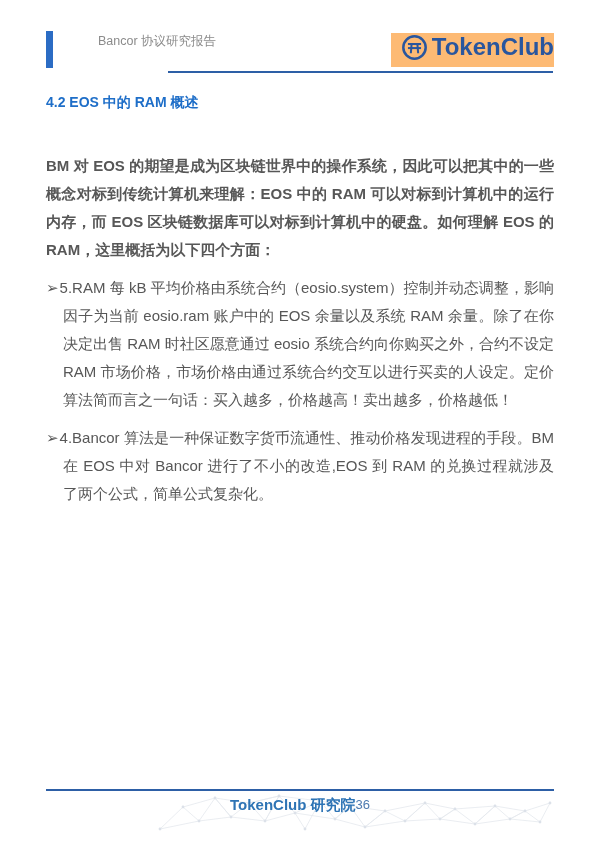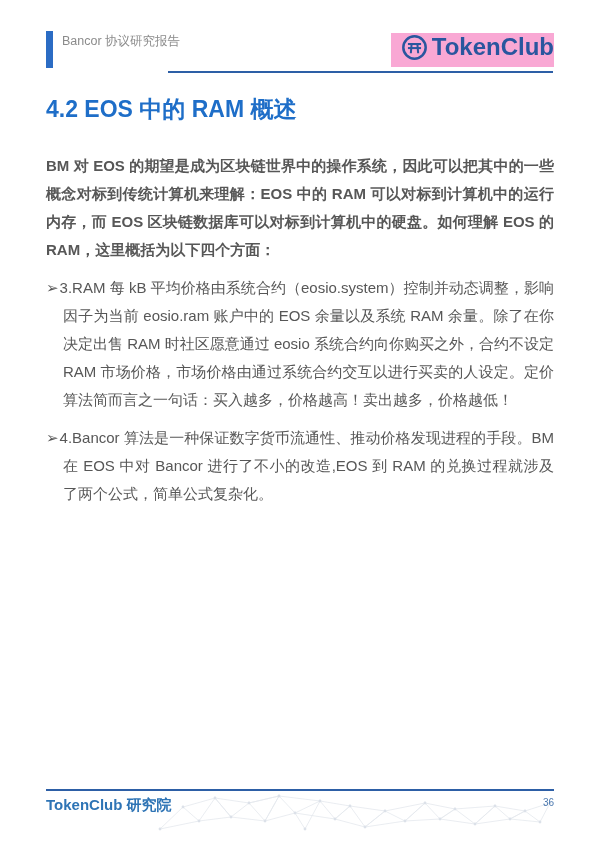--- a/index.html
+++ b/index.html
@@ -9,51 +9,51 @@
     font-family: "Liberation Sans", "DejaVu Sans", sans-serif;
     position: relative;
     overflow: hidden;
   }
   .page { position: absolute; inset: 0; }
 
   
   .header { position: absolute; top: 31px; left: 46px; right: 46px; height: 44px; }
   .header-left { display: flex; align-items: stretch; }
   .vbar { width: 7px; height: 37px; background: #2B6CC4; margin-right: 9px; flex: none; }
-  .header-meta { font-size: 12.5px; color: #8B8B8B; line-height: 18px; padding-top: 1px; }
+  .header-meta { font-size: 12.5px; color: #8B8B8B; line-height: 18px; padding-top: 1px; margin-left: 36px; }
   .header-rule { position: absolute; left: 122px; top: 40px; right: 1px; height: 2px; background: #2D5FA6; }
-  .logo { position: absolute; right: 0; top: 2px; display: flex; align-items: center; background: #f9a8d4; padding: 0 0 6px 10px; }
+  .logo { position: absolute; right: 0; top: 2px; display: flex; align-items: center; background: #fdba74; padding: 0 0 6px 10px; }
   .logo-icon { width: 27px; height: 27px; margin-right: 4px; flex: none; }
   .logo-text { font-size: 24px; font-weight: bold; color: #29569E; letter-spacing: 0; }
 
   
   .section-title {
     position: absolute; left: 46px; top: 94px; right: 46px;
-    font-size: 23px; font-weight: 600; color: #1E6EC8;
+    font-size: 14px; font-weight: 600; color: #1E6EC8;
   }
 
   
   .content {
     position: absolute; left: 46px; right: 46px; top: 152px;
     font-size: 15px; color: #575757; line-height: 28px;
     text-align: justify;
   }
   .intro { margin: 0 0 10px 0; font-weight: bold; }
   .bullet {
     margin: 10px 0 0 0;
     padding-left: 17px; text-indent: -17px; 
   }
   .bullet .marker { letter-spacing: 1px; }
 
   
   .footer-rule { position: absolute; left: 46px; right: 46px; top: 789px; height: 2px; background: #2D5FA6; }
   .footer-mesh { position: absolute; left: 155px; top: 791px; width: 400px; height: 45px; }
-  .footer-bar { position: absolute; left: 46px; right: 46px; top: 796px; display: flex; justify-content: space-between; align-items: flex-start; }
+  .footer-bar { position: absolute; left: 46px; right: 46px; top: 796px; display: flex; justify-content: center; align-items: flex-start; }
   .footer-org { font-size: 15px; font-weight: bold; color: #2E74B5; }
-  .footer-page { font-size: 10px; color: #4D7AB0; padding-top: 1px; }
+  .footer-page { font-size: 13px; color: #4D7AB0; padding-top: 1px; }
 </style>
 </head>
 <body>
 
 <div class="page">
 
   <div class="header">
     <div class="header-rule"></div>
     <div class="header-left">
       <div class="vbar"></div>
@@ -73,21 +73,21 @@
     </div>
   </div>
 
   <div class="section-title">4.2 EOS 中的 RAM 概述</div>
 
   <div class="content">
     <p class="intro">BM 对 EOS 的期望是成为区块链世界中的操作系统，因此可以把其中的一些概念对标到传统计算机来理解：EOS 中的 RAM 可以对标到计算机中的运行内存，而 EOS 区块链数据库可以对标到计算机中的硬盘。如何理解 EOS 的 RAM，这里概括为以下四个方面：</p>
 
 
 
-    <div class="bullet"><span class="marker">➢</span><span>3.RAM 每 kB 平均价格由系统合约（eosio.system）控制并动态调整，影响因子为当前 eosio.ram 账户中的 EOS 余量以及系统 RAM 余量。除了在你决定出售 RAM 时社区愿意通过 eosio 系统合约向你购买之外，合约不设定 RAM 市场价格，市场价格由通过系统合约交互以进行买卖的人设定。定价算法简而言之一句话：买入越多，价格越高！卖出越多，价格越低！</span></div>
+    <div class="bullet"><span class="marker">➢</span><span>5.RAM 每 kB 平均价格由系统合约（eosio.system）控制并动态调整，影响因子为当前 eosio.ram 账户中的 EOS 余量以及系统 RAM 余量。除了在你决定出售 RAM 时社区愿意通过 eosio 系统合约向你购买之外，合约不设定 RAM 市场价格，市场价格由通过系统合约交互以进行买卖的人设定。定价算法简而言之一句话：买入越多，价格越高！卖出越多，价格越低！</span></div>
 
     <div class="bullet"><span class="marker">➢</span><span>4.Bancor 算法是一种保证数字货币流通性、推动价格发现进程的手段。BM 在 EOS 中对 Bancor 进行了不小的改造,EOS 到 RAM 的兑换过程就涉及了两个公式，简单公式复杂化。</span></div>
   </div>
 
   <div class="footer-rule"></div>
   <svg class="footer-mesh" viewBox="0 0 400 45">
     <g stroke="#E4E8EE" stroke-width="0.8" fill="none">
       <path d="M5 38 L28 16 L44 30 L60 7 L76 26 L94 12 L110 30 L124 5 L140 22 L150 38"></path>
       <path d="M28 16 L60 7 L94 12 L124 5 L165 10 L195 15 L230 20 L270 12 L300 18 L340 15 L370 20 L395 12"></path>
       <path d="M150 38 L165 10 L180 28 L195 15 L210 36 L230 20 L250 30 L270 12 L285 28 L300 18 L320 33 L340 15 L355 28 L370 20 L385 31"></path>

